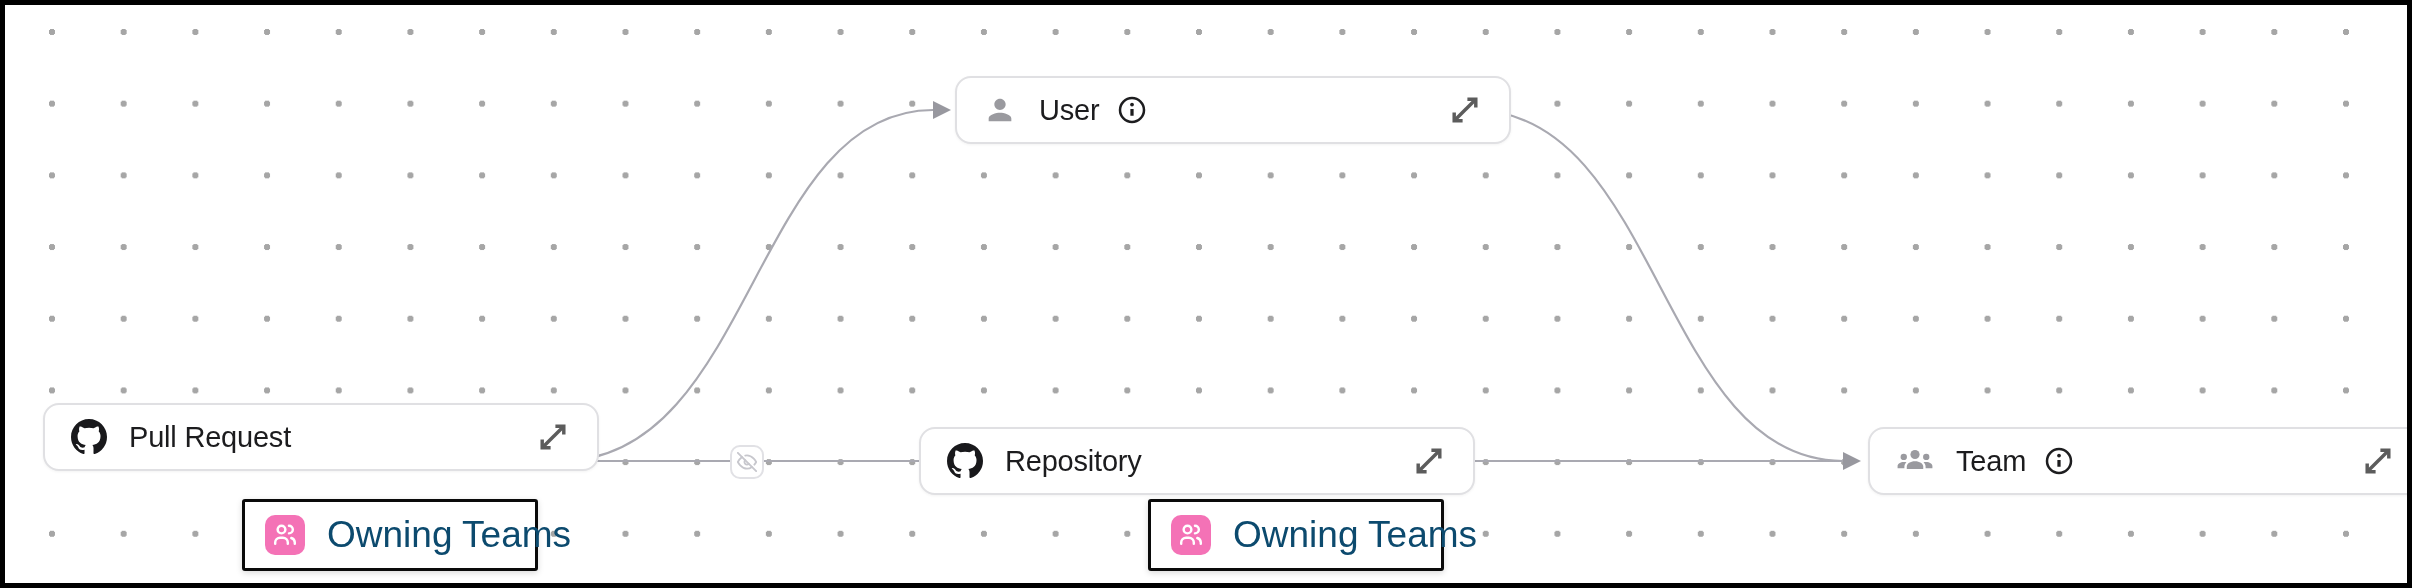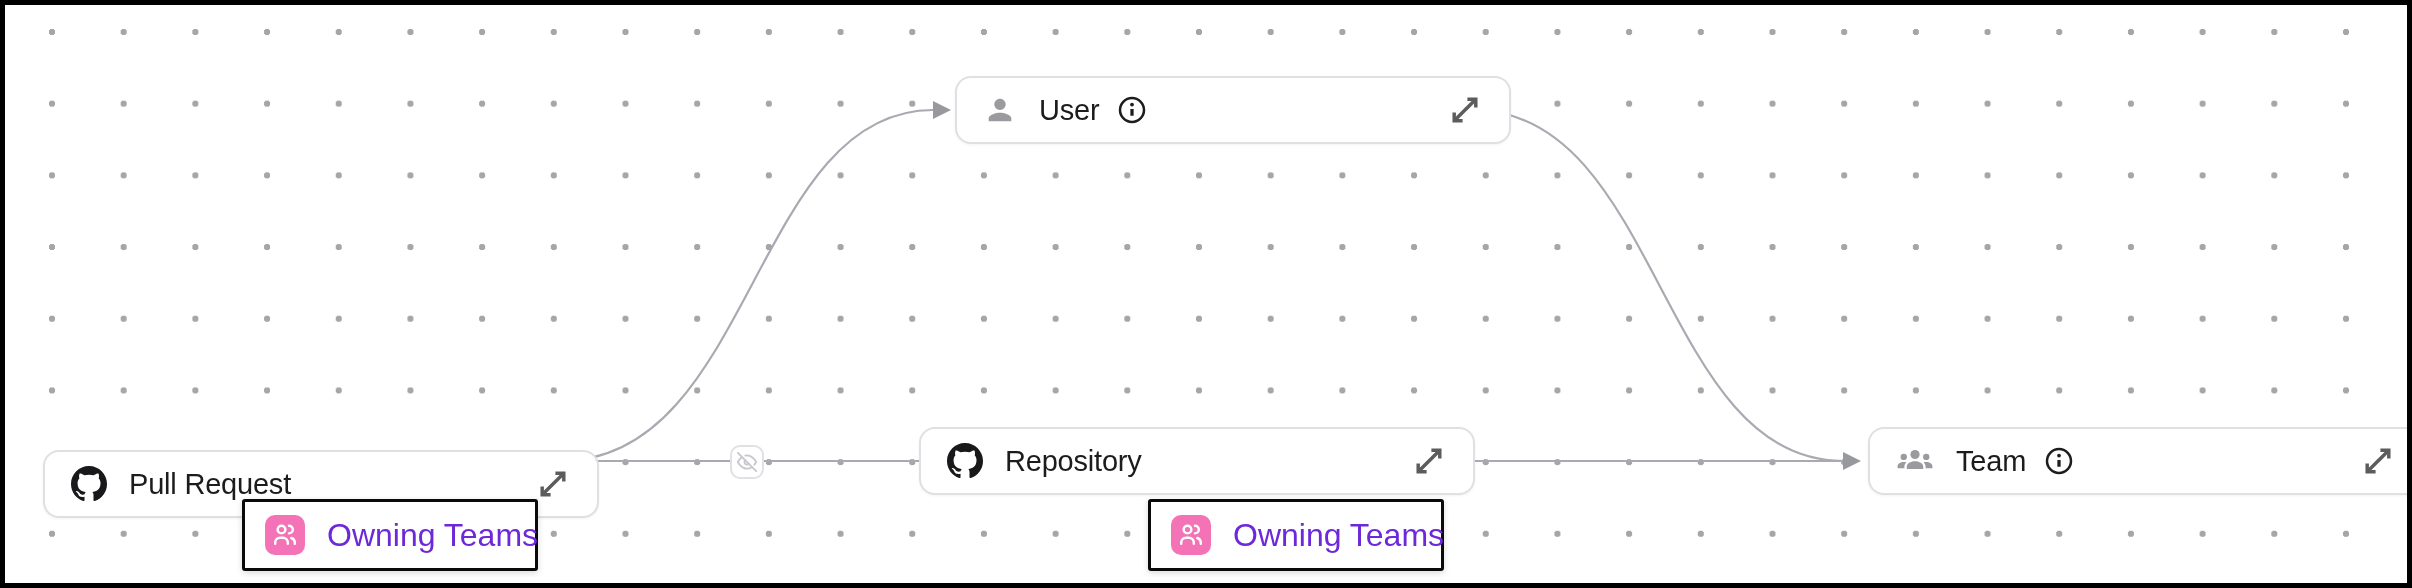--- a/index.html
+++ b/index.html
@@ -47,22 +47,22 @@
     display:flex;align-items:center;
     padding:0 18px 0 20px;
     box-shadow:0 2px 6px rgba(0,0,0,0.15);
   }
   .edge-label .pink-icon{
     width:40px;height:40px;border-radius:10px;
     background:#f472b6;
     display:flex;align-items:center;justify-content:center;
     flex:0 0 auto;margin-right:22px;
   }
-  .edge-label .edge-label-text{font-size:32px;color:#6d28d9;white-space:nowrap;}
-  #node-pull-request{left:38px;top:445px;}
+  .edge-label .edge-label-text{font-size:37px;color:#0c4a6e;white-space:nowrap;}
+  #node-pull-request{left:38px;top:398px;}
   #node-user{left:950px;top:71px;}
   #node-repository{left:914px;top:422px;}
   #node-team{left:1863px;top:422px;}
   #edge-label-1{left:237px;top:494px;}
   #edge-label-2{left:1143px;top:494px;}
 </style>
 </head>
 <body>
 
 <div class="canvas">

